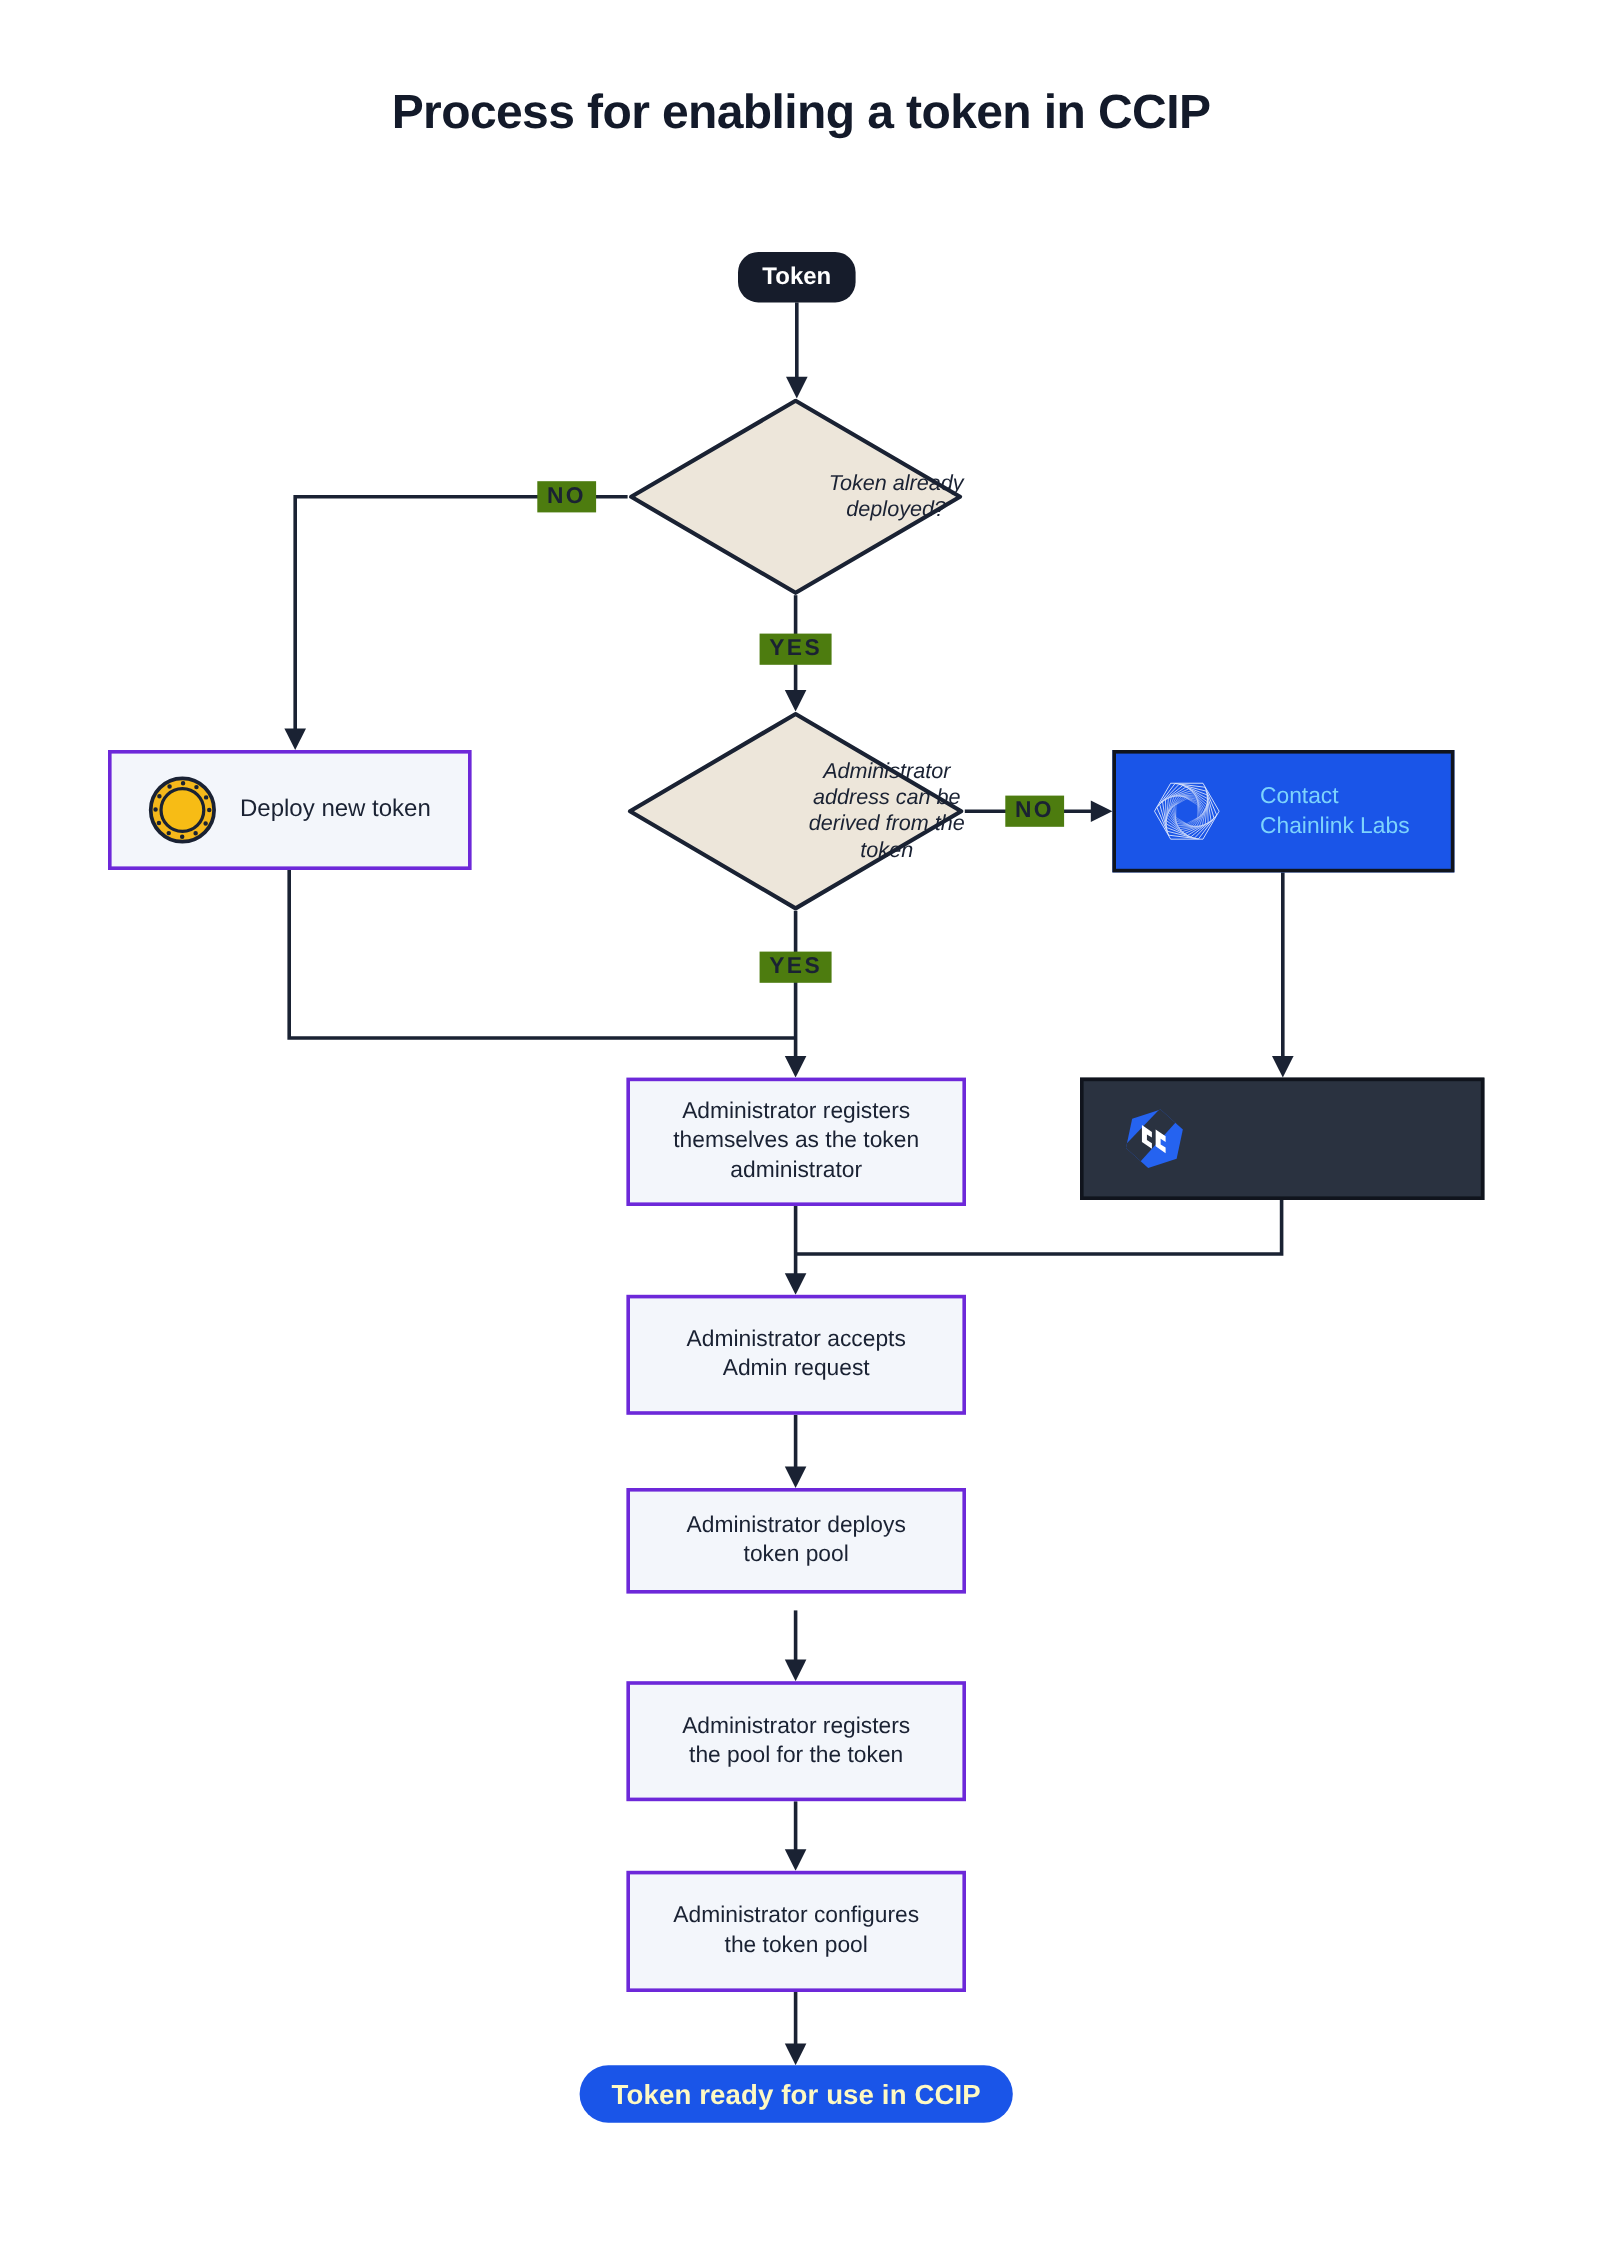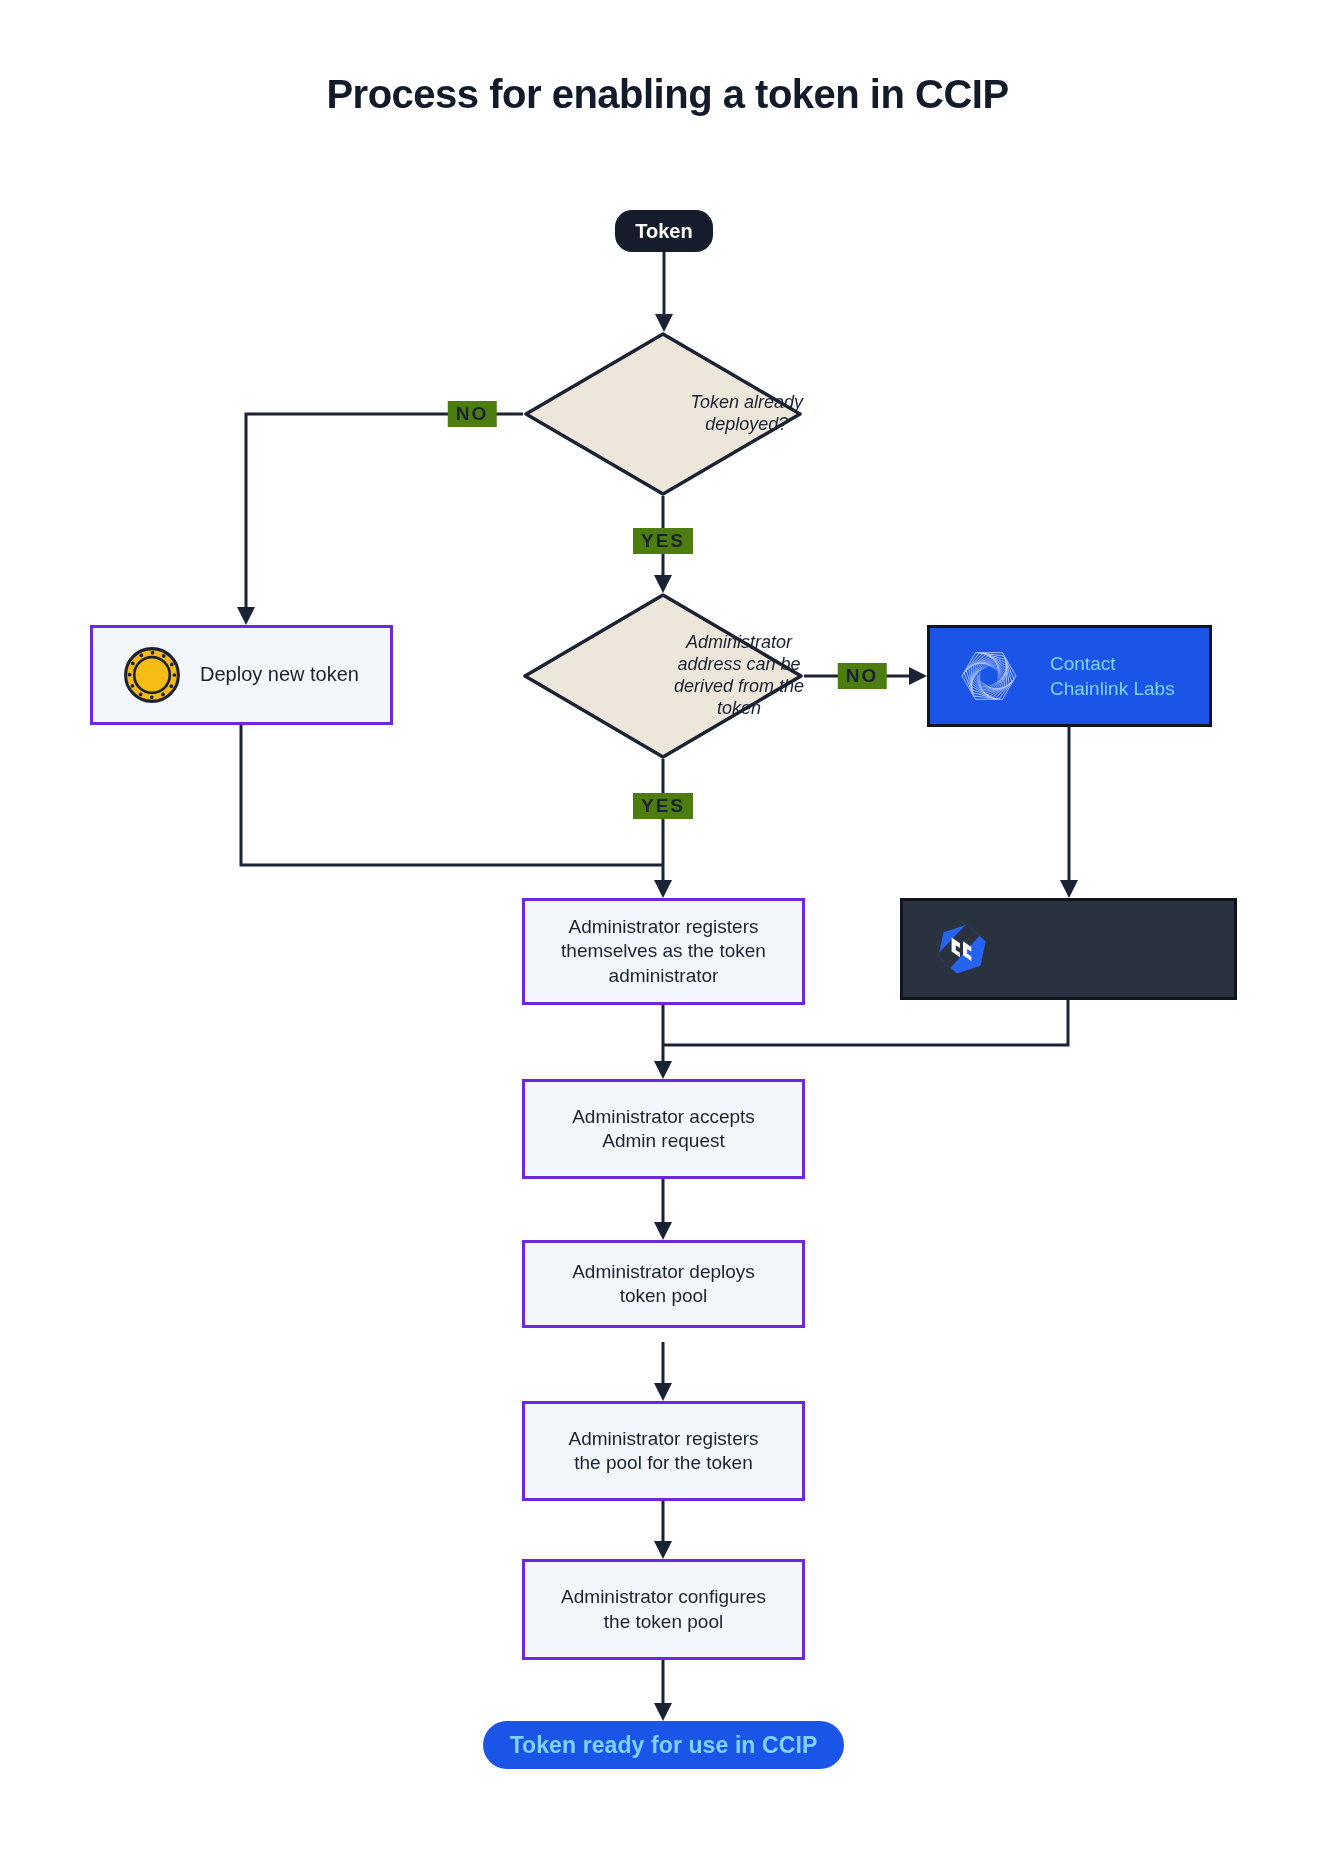--- a/index.html
+++ b/index.html
@@ -43,21 +43,21 @@
     border:3px solid #10141D;display:flex;align-items:center;
     color:#7dd3fc;font-size:19px;line-height:1.32;font-weight:500;text-align:left;
   }
   .b-contact{left:927px;top:625px;width:285px;height:102px;background:#1A55E8;padding-left:30px;}
   .b-contact .icon-wrap{margin-right:32px;}
   .b-ccip{left:900px;top:898px;width:337px;height:102px;background:#2A3240;padding-left:32px;}
   .b-ccip .icon-wrap{margin-right:34px;}
   .icon-wrap{flex:0 0 auto;display:flex;align-items:center;justify-content:center;}
   .pill-ready{
     left:483px;top:1721px;width:361px;height:48px;border-radius:24px;
-    background:#1A55E8;color:#7dd3fc;display:flex;align-items:center;justify-content:center;
+    background:#1A55E8;color:#fef9c3;display:flex;align-items:center;justify-content:center;
     font-size:23px;font-weight:700;letter-spacing:0.1px;
   }
   .edge-label{
     position:absolute;transform:translate(-50%,-50%);
     background:#4d7c0f;padding:2px 8px;
     font-size:19px;font-weight:700;letter-spacing:2px;color:#1A2233;
   }
 </style>
 </head>
 <body>

